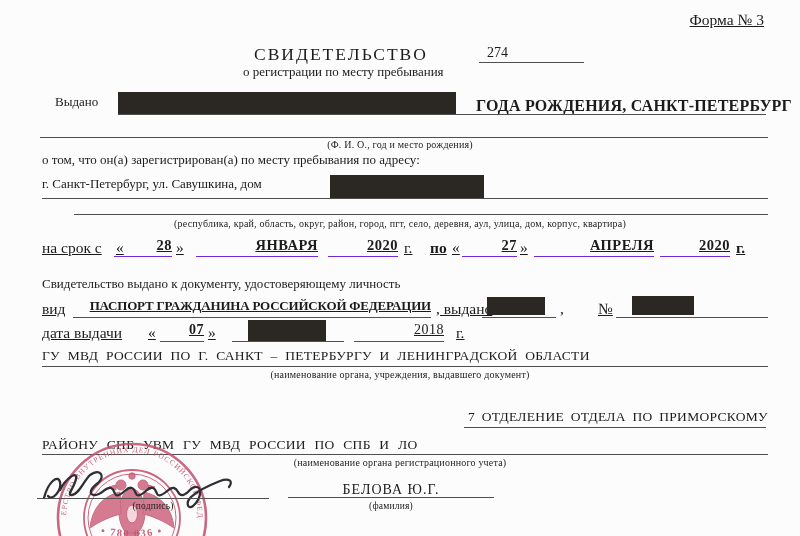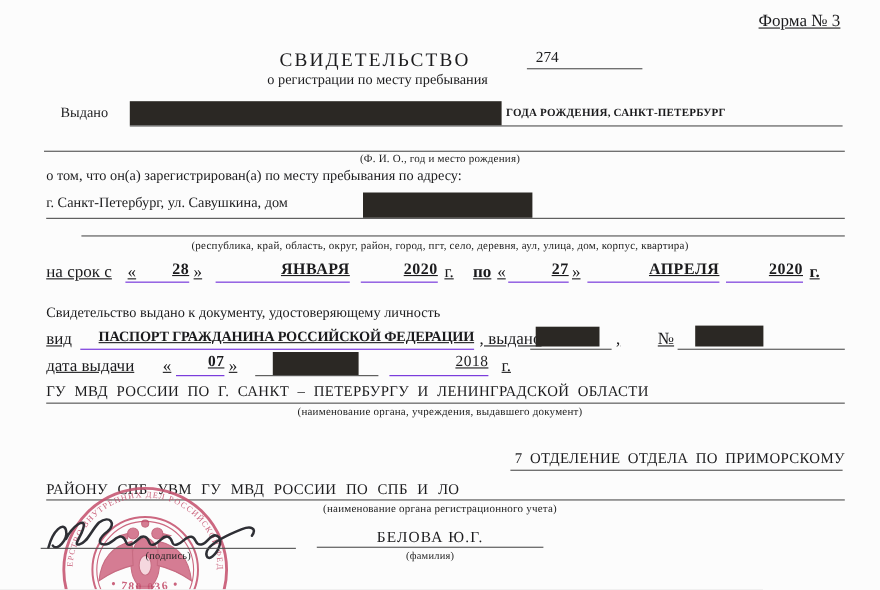--- a/index.html
+++ b/index.html
@@ -24,21 +24,21 @@
 
 <div class="page">
 
   <div class="abs t15" style="top:11px;right:36px;">Форма № 3</div>
   <div class="abs" style="top:44px;left:254px;font-size:17.5px;letter-spacing:2px;">СВИДЕТЕЛЬСТВО</div>
   <div class="abs" style="top:45px;left:479px;width:97px;border-bottom:1px solid #4f4f4f;height:17px;padding-left:8px;font-size:14px;">274</div>
   <div class="abs t16" style="top:64px;left:243px;">о регистрации по месту пребывания</div>
 
   <div class="abs t16" style="top:94px;left:55px;">Выдано</div>
   <div class="redact" style="left:118px;top:92px;width:338px;height:22px;"></div>
-  <div class="abs bold" style="top:97px;left:460px;font-size:10px;letter-spacing:.2px;">ГОДА РОЖДЕНИЯ, САНКТ-ПЕТЕРБУРГ</div>
+  <div class="abs bold" style="top:97px;left:476px;font-size:16px;letter-spacing:.2px;">ГОДА РОЖДЕНИЯ, САНКТ-ПЕТЕРБУРГ</div>
   <div class="u" style="top:114px;left:118px;width:648px;"></div>
   <div class="u" style="top:137px;left:40px;width:728px;"></div>
   <div class="cap" style="top:139px;">(Ф. И. О., год и место рождения)</div>
 
   <div class="abs t16" style="top:176px;left:42px;">г. Санкт-Петербург, ул. Савушкина, дом</div>
   <div class="abs t16" style="top:152px;left:42px;">о том, что он(а) зарегистрирован(а) по месту пребывания по адресу:</div>
   <div class="redact" style="left:330px;top:175px;width:154px;height:23px;"></div>
   <div class="u" style="top:198px;left:42px;width:726px;"></div>
   <div class="u" style="top:214px;left:74px;width:694px;"></div>
   <div class="cap" style="top:218px;">(республика, край, область, округ, район, город, пгт, село, деревня, аул, улица, дом, корпус, квартира)</div>

